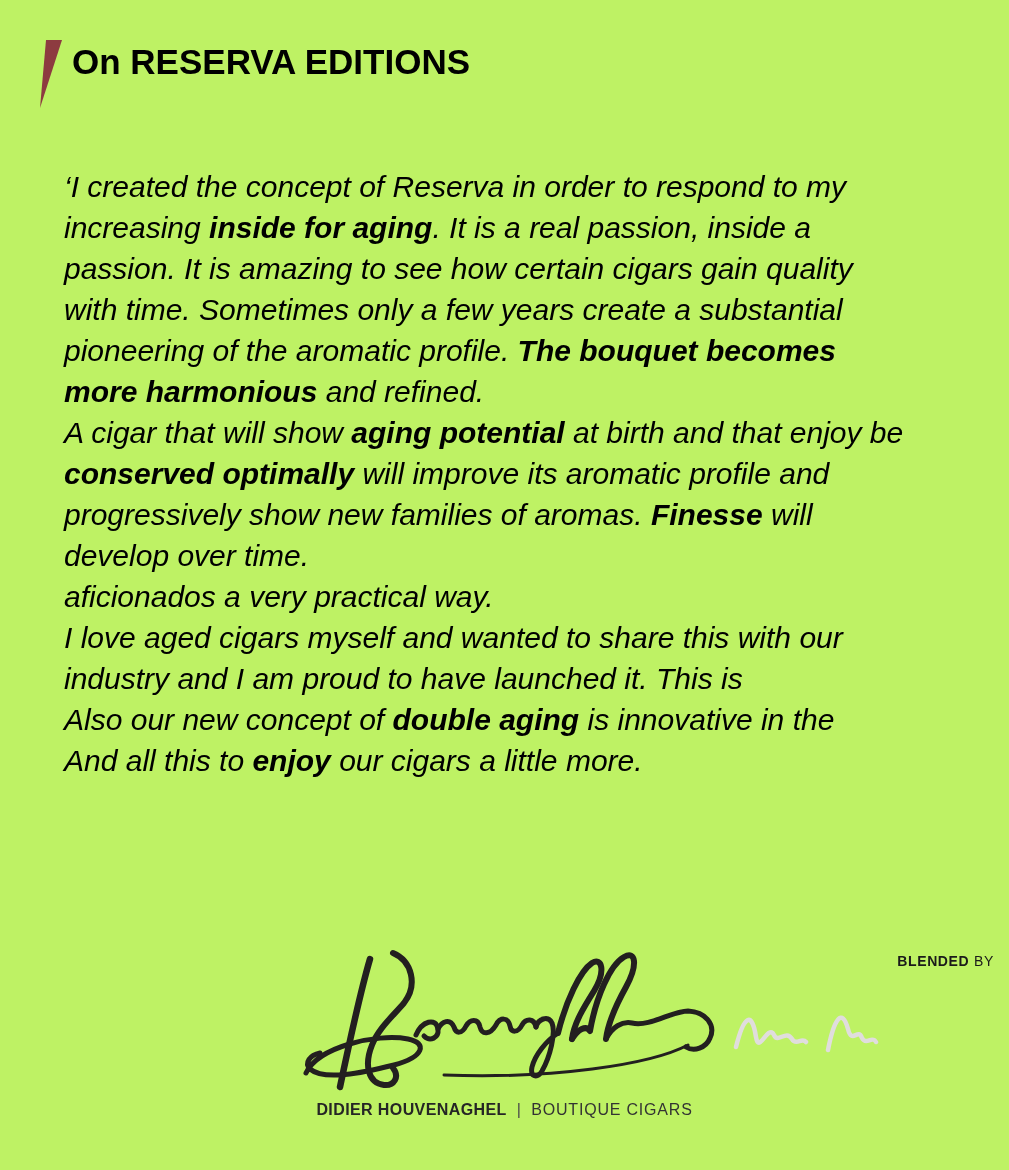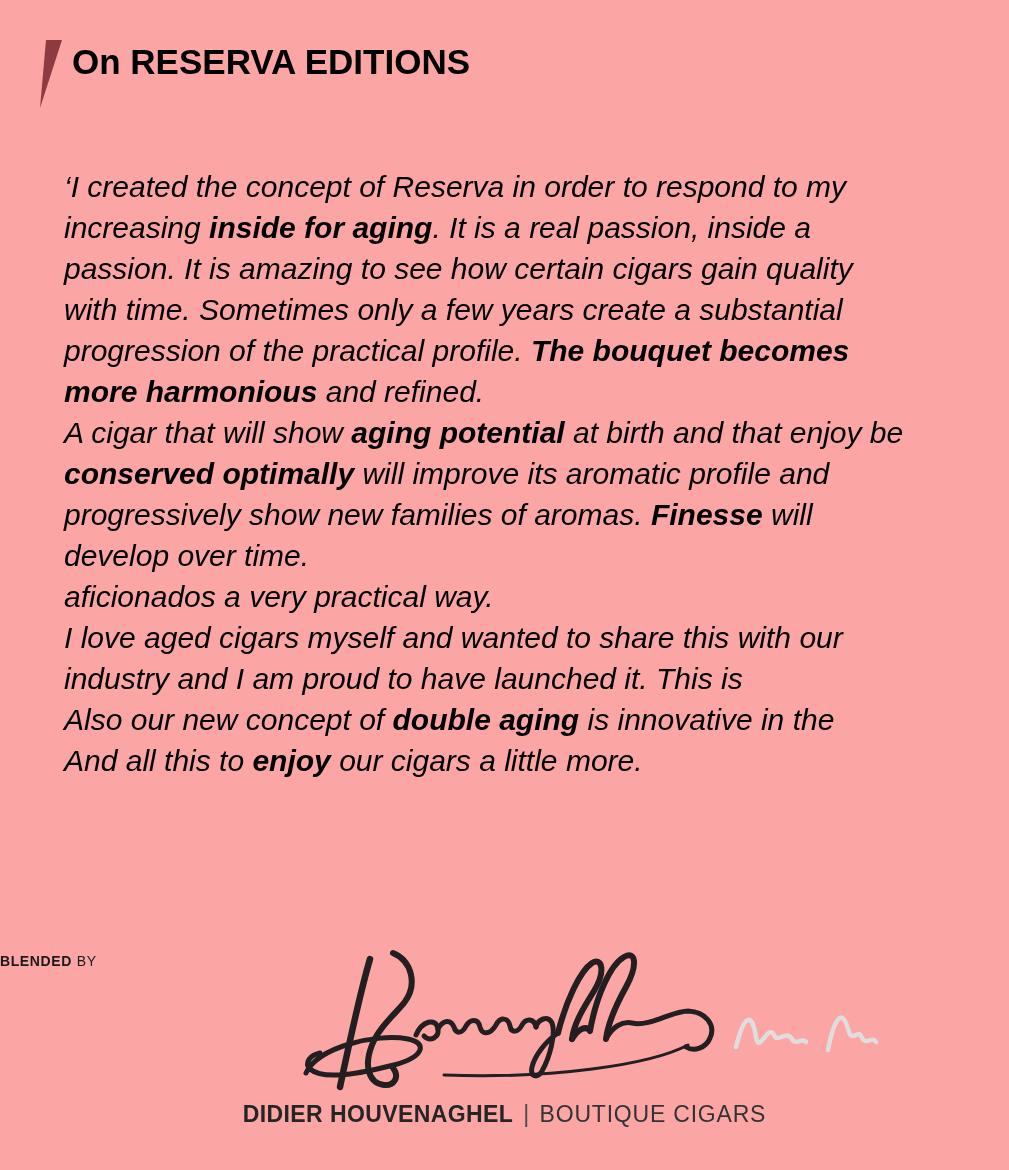--- a/index.html
+++ b/index.html
@@ -1,42 +1,42 @@
 <!DOCTYPE html>
 <html><head>
 <meta charset="utf-8">
 <style>
   html,body{margin:0;padding:0;background:#ffffff;}
   .slide{
-    position:relative;width:1009px;height:1170px;background:#fca5a5;
+    position:relative;width:1009px;height:1170px;background:#bef264;
     font-family:"Liberation Sans","DejaVu Sans",sans-serif;overflow:hidden;
   }
   .title-row{position:absolute;left:38px;top:40px;display:flex;align-items:flex-start;}
   .wedge{display:block;width:26px;height:70px;}
   .page-title{
     margin:0 0 0 8px;font-size:35px;font-weight:700;color:#000;
     line-height:44px;letter-spacing:0px;white-space:nowrap;
   }
   .quote{
     position:absolute;left:64px;top:166px;width:930px;
     font-style:italic;font-size:30px;line-height:41px;color:#000;
   }
   .qline{white-space:nowrap;}
   .qline .b{font-weight:700;}
   .blended{
-    position:absolute;left:0;top:953px;width:994px;text-align:left;
+    position:absolute;left:0;top:953px;width:994px;text-align:right;
     font-size:14px;color:#1a1a1a;letter-spacing:0.6px;
   }
   .blended .bold{font-weight:700;}
   .blended .rest{font-weight:400;margin-left:0.35em;}
   .sig-svg{position:absolute;left:290px;top:935px;width:440px;height:160px;}
   .ghost-svg{position:absolute;left:728px;top:995px;width:160px;height:75px;}
   .caption{
     position:absolute;left:0;top:1101px;width:1009px;text-align:center;
-    font-size:23px;color:#2b2b2b;letter-spacing:0.4px;white-space:nowrap;
+    font-size:16px;color:#2b2b2b;letter-spacing:0.4px;white-space:nowrap;
   }
   .caption .name{font-weight:700;color:#252525;}
   .caption .sep{font-weight:400;color:#4a4a4a;margin:0 10px;}
   .caption .brand{font-weight:400;color:#333;letter-spacing:0.8px;}
 </style>
 </head>
 <body>
 
 <div class="slide">
 
@@ -45,21 +45,21 @@
       <polygon points="8,0 24,0 2,68" fill="#8d3b40"></polygon>
     </svg>
     <h1 class="page-title">On RESERVA EDITIONS</h1>
   </div>
 
   <div class="quote">
       <div class="qline"><span>‘I created the concept of Reserva in order to respond to my</span></div>
       <div class="qline"><span>increasing </span><span class="b">inside for aging</span><span>. It is a real passion, inside a</span></div>
       <div class="qline"><span>passion. It is amazing to see how certain cigars gain quality</span></div>
       <div class="qline"><span>with time. Sometimes only a few years create a substantial</span></div>
-      <div class="qline"><span>progression of the practical profile. </span><span class="b">The bouquet becomes</span></div>
+      <div class="qline"><span>pioneering of the aromatic profile. </span><span class="b">The bouquet becomes</span></div>
       <div class="qline"><span class="b">more harmonious</span><span> and refined.</span></div>
       <div class="qline"><span>A cigar that will show </span><span class="b">aging potential</span><span> at birth and that enjoy be</span></div>
       <div class="qline"><span class="b">conserved optimally</span><span> will improve its aromatic profile and</span></div>
       <div class="qline"><span>progressively show new families of aromas. </span><span class="b">Finesse</span><span> will</span></div>
       <div class="qline"><span>develop over time.</span></div>
       <div class="qline"><span>aficionados a very practical way.</span></div>
       <div class="qline"><span>I love aged cigars myself and wanted to share this with our</span></div>
       <div class="qline"><span>industry and I am proud to have launched it. This is</span></div>
       <div class="qline"><span>Also our new concept of </span><span class="b">double aging</span><span> is innovative in the</span></div>
       <div class="qline"><span>And all this to </span><span class="b">enjoy</span><span> our cigars a little more.</span></div>

